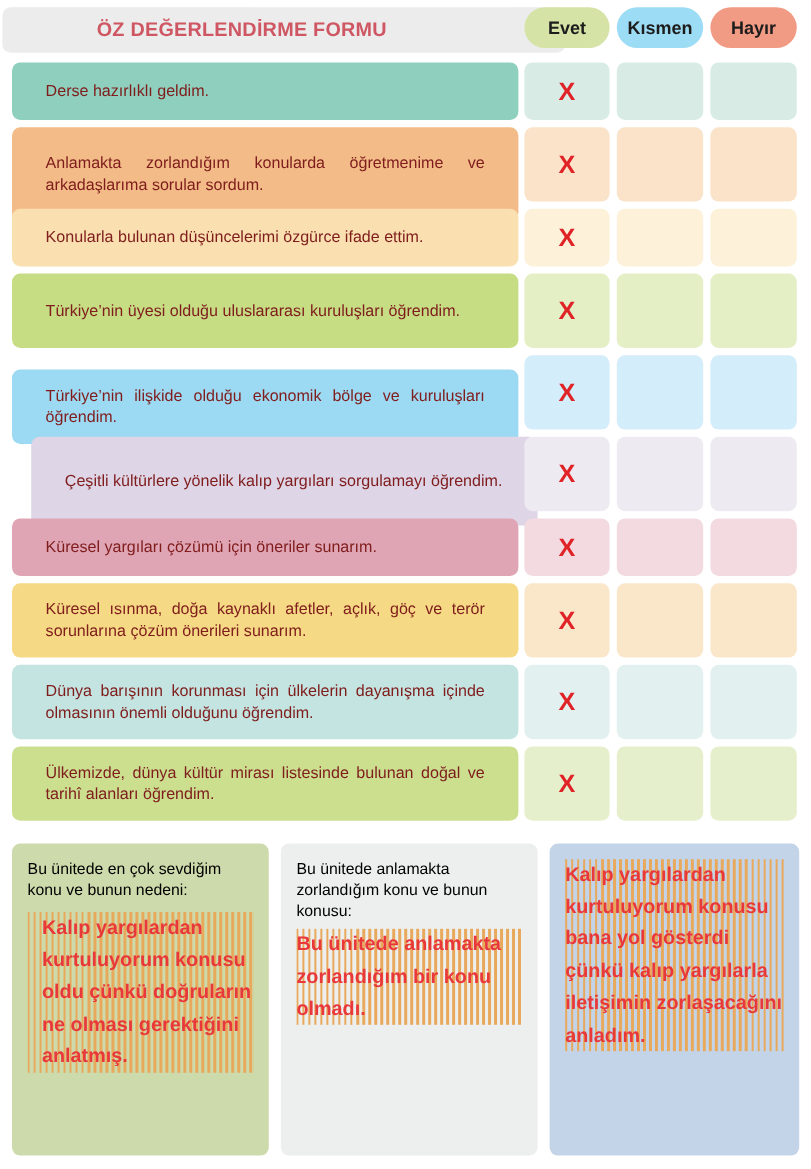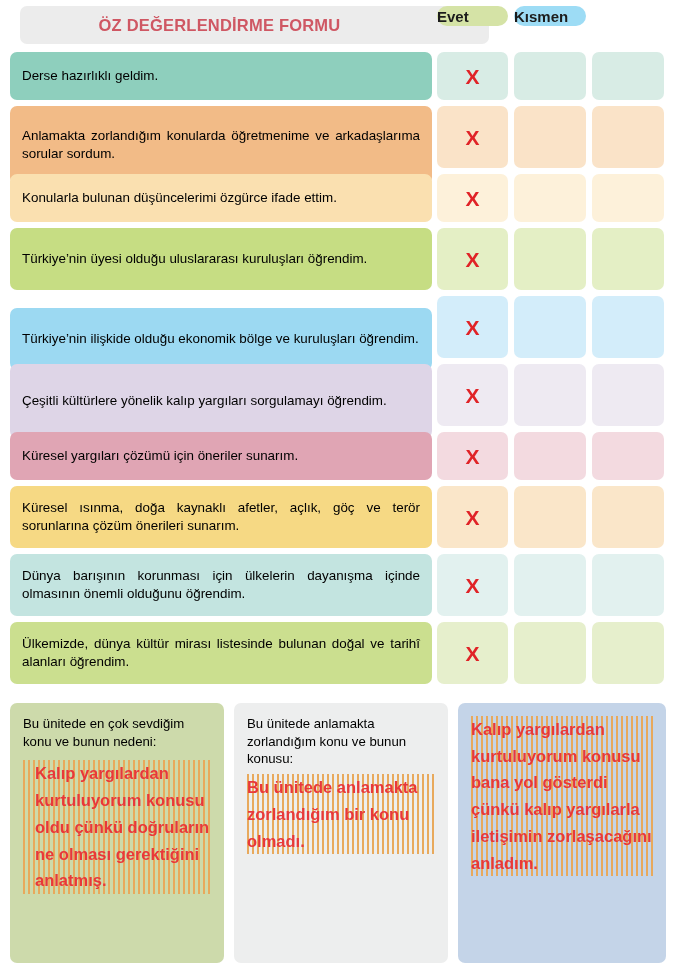--- a/index.html
+++ b/index.html
@@ -13,52 +13,52 @@
 
   
   .cell{
     position:absolute;
     border-radius:7px;
     box-sizing:border-box;
   }
 
   
   #title-bar{
-    left:20px;top:6px;width:469px;height:38px;
+    left:2px;top:6px;width:469px;height:38px;
     background:#ececec;
     border-radius:7px;
     display:flex;align-items:center;justify-content:center;
   }
   #title-text{
     color:#cf5763;
     font-weight:bold;
     font-size:16.5px;
     letter-spacing:.2px;
     white-space:nowrap;
     padding-right:70px;
   }
   .hdr-badge{
-    position:absolute;top:6px;height:20px;
+    position:absolute;top:6px;height:34px;
     border-radius:18px;
-    display:flex;align-items:center;justify-content:flex-start;
+    display:flex;align-items:center;justify-content:center;
     font-weight:bold;font-size:15px;color:#1c1c1c;
   }
   #hdr-evet{left:437px;width:71px;background:#d5e3a6;}
   #hdr-kismen{left:514px;width:72px;background:#9ddcf5;}
   #hdr-hayir{left:592px;width:72px;background:#f29b84;}
 
   
   .stmt{
     position:absolute;left:10px;width:422px;
     border-radius:7px;
     box-sizing:border-box;
-    padding:0 12px;
+    padding:0 28px;
     display:flex;align-items:center;
     font-size:13.4px;
-    color:#000000;
+    color:#7f1d1d;
     line-height:1.32;
     text-align:justify;
   }
   .ans{
     position:absolute;
     border-radius:7px;
     box-sizing:border-box;
     display:flex;align-items:center;justify-content:center;
     background-image:radial-gradient(rgba(255,255,255,.65) 26%,transparent 27%);
     background-size:4px 4px;
@@ -110,20 +110,23 @@
   <div id="title-bar" class="cell">
     <span id="title-text">ÖZ DEĞERLENDİRME FORMU</span>
   </div>
 
   <div class="hdr-badge" id="hdr-evet">
     <span>Evet</span>
   </div>
   <div class="hdr-badge" id="hdr-kismen">
     <span>Kısmen</span>
   </div>
+  <div class="hdr-badge" id="hdr-hayir">
+    <span>Hayır</span>
+  </div>
 
   <div id="table-body">
       <div class="stmt" style="top: 52px; height: 48px; background: rgb(142, 207, 189);">
         <span>Derse hazırlıklı geldim.</span>
       </div>
       <div class="ans c-evet" style="top: 52px; height: 48px; background: rgb(216, 236, 229);">
         <span class="mark">X</span>
       </div>
       <div class="ans c-kismen" style="top: 52px; height: 48px; background: rgb(216, 236, 229);"></div>
       <div class="ans c-hayir" style="top: 52px; height: 48px; background: rgb(216, 236, 229);"></div>
@@ -152,21 +155,21 @@
       <div class="ans c-kismen" style="top: 228px; height: 62px; background: rgb(228, 239, 197);"></div>
       <div class="ans c-hayir" style="top: 228px; height: 62px; background: rgb(228, 239, 197);"></div>
       <div class="stmt" style="top: 308px; height: 62px; background: rgb(156, 217, 242);">
         <span>Türkiye’nin ilişkide olduğu ekonomik bölge ve kuruluşları öğrendim.</span>
       </div>
       <div class="ans c-evet" style="top: 296px; height: 62px; background: rgb(211, 237, 250);">
         <span class="mark">X</span>
       </div>
       <div class="ans c-kismen" style="top: 296px; height: 62px; background: rgb(211, 237, 250);"></div>
       <div class="ans c-hayir" style="top: 296px; height: 62px; background: rgb(211, 237, 250);"></div>
-      <div class="stmt" style="top: 364px; height: 74px; background: rgb(222, 213, 231);">
+      <div class="stmt" style="top: 364px; height: 74px; background: rgb(222, 213, 231); margin-left: 16px;">
         <span>Çeşitli kültürlere yönelik kalıp yargıları sorgulamayı öğrendim.</span>
       </div>
       <div class="ans c-evet" style="top: 364px; height: 62px; background: rgb(238, 234, 242);">
         <span class="mark">X</span>
       </div>
       <div class="ans c-kismen" style="top: 364px; height: 62px; background: rgb(238, 234, 242);"></div>
       <div class="ans c-hayir" style="top: 364px; height: 62px; background: rgb(238, 234, 242);"></div>
       <div class="stmt" style="top: 432px; height: 48px; background: rgb(224, 165, 180);">
         <span>Küresel yargıları çözümü için öneriler sunarım.</span>
       </div>

